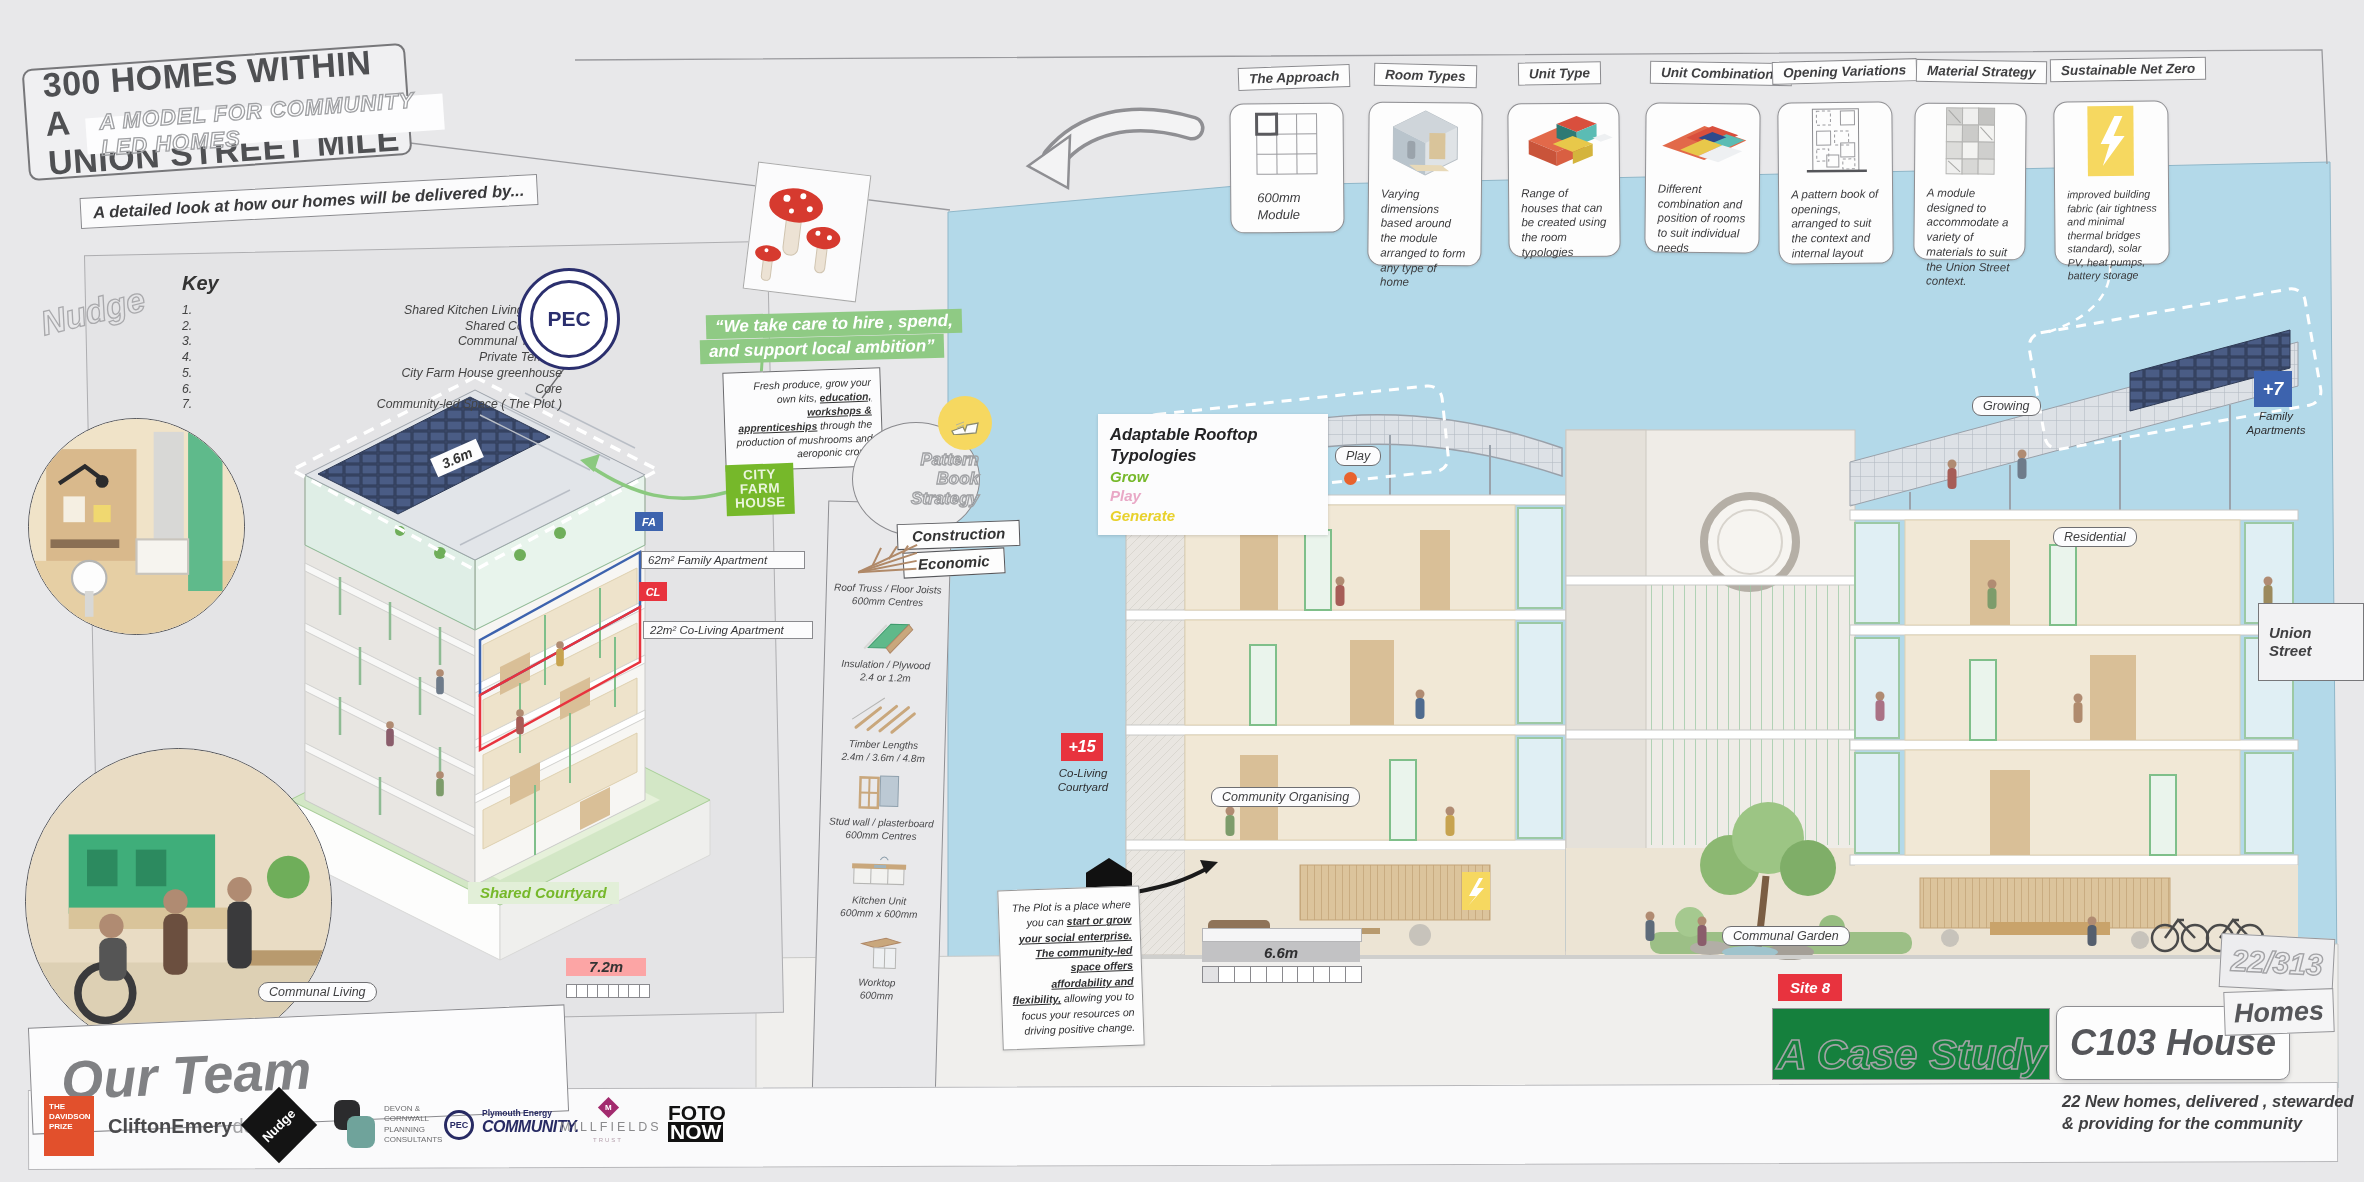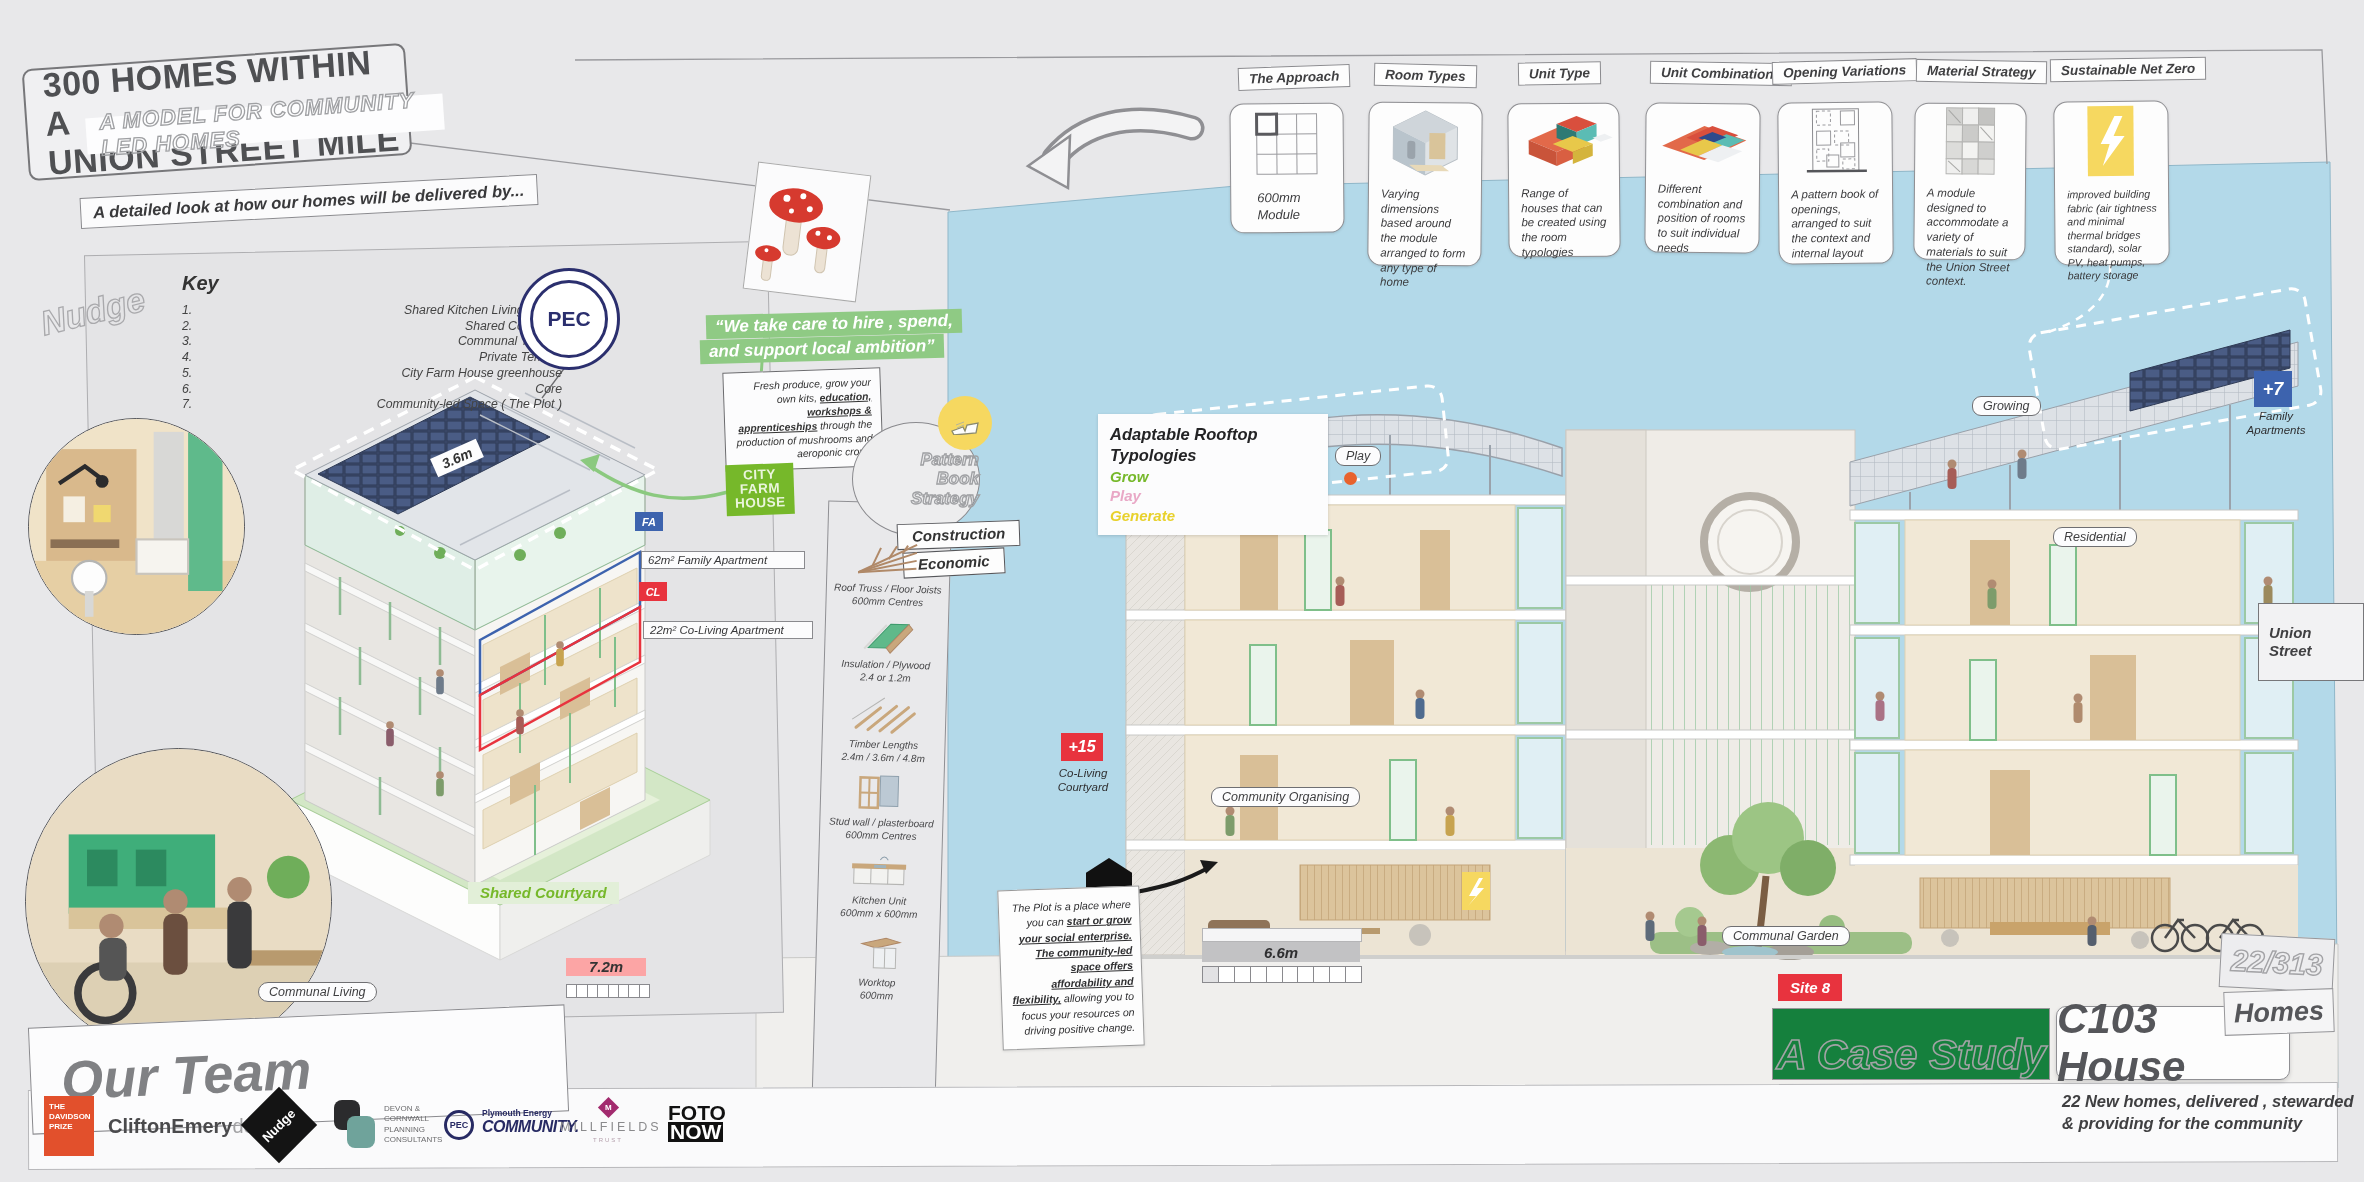--- a/index.html
+++ b/index.html
@@ -719,21 +719,21 @@
       <i></i>
       <i></i>
   </div>
   <div class="abs z4 lbl" style="left:1722px;top:926px;"><span>Communal Garden</span></div>
 
   <div class="abs z4 badge" style="left:1778px;top:974px;width:64px;height:27px;background:#e8333e;font-size:15px;">Site 8</div>
   <div class="abs z4" style="left:1772px;top:1008px;width:276px;height:70px;background:#15803d;border:1.3px solid #97979a;display:flex;align-items:flex-end;justify-content:center;">
     <span class="out" style="font-size:42px;-webkit-text-stroke:1.6px #a3a3a6;">A Case Study</span>
   </div>
   <div class="abs z4" style="left:2056px;top:1006px;width:232px;height:72px;background:#fdfdfd;border:1.3px solid #8f8f93;border-radius:10px;box-shadow:0 2px 4px rgba(0,0,0,.15);display:flex;align-items:center;justify-content:center;">
-    <span class="bi" style="font-size:42px;color:#55565a;">C103 House</span>
+    <span class="bi" style="font-size:36px;color:#55565a;">C103 House</span>
   </div>
   <div class="abs z4" style="left:2220px;top:936px;width:112px;height:52px;transform:rotate(3deg);background:#ededef;border:1.3px solid #97979a;display:flex;align-items:center;justify-content:center;">
     <span class="out" style="font-size:30px;-webkit-text-stroke:1.4px #a3a3a6;">22/313</span>
   </div>
   <div class="abs z4" style="left:2224px;top:990px;width:108px;height:42px;transform:rotate(-2deg);background:#f5f5f6;border:1.3px solid #97979a;display:flex;align-items:center;justify-content:center;">
     <span class="bi" style="font-size:27px;color:#55565a;">Homes</span>
   </div>
   <div class="abs z4" style="left:2062px;top:1090px;line-height:1.35;">
     <div class="bi" style="font-size:16.5px;color:#3f3f41;">22 New homes, delivered , stewarded</div>
     <div class="bi" style="font-size:16.5px;color:#3f3f41;">&amp; providing for the community</div>

